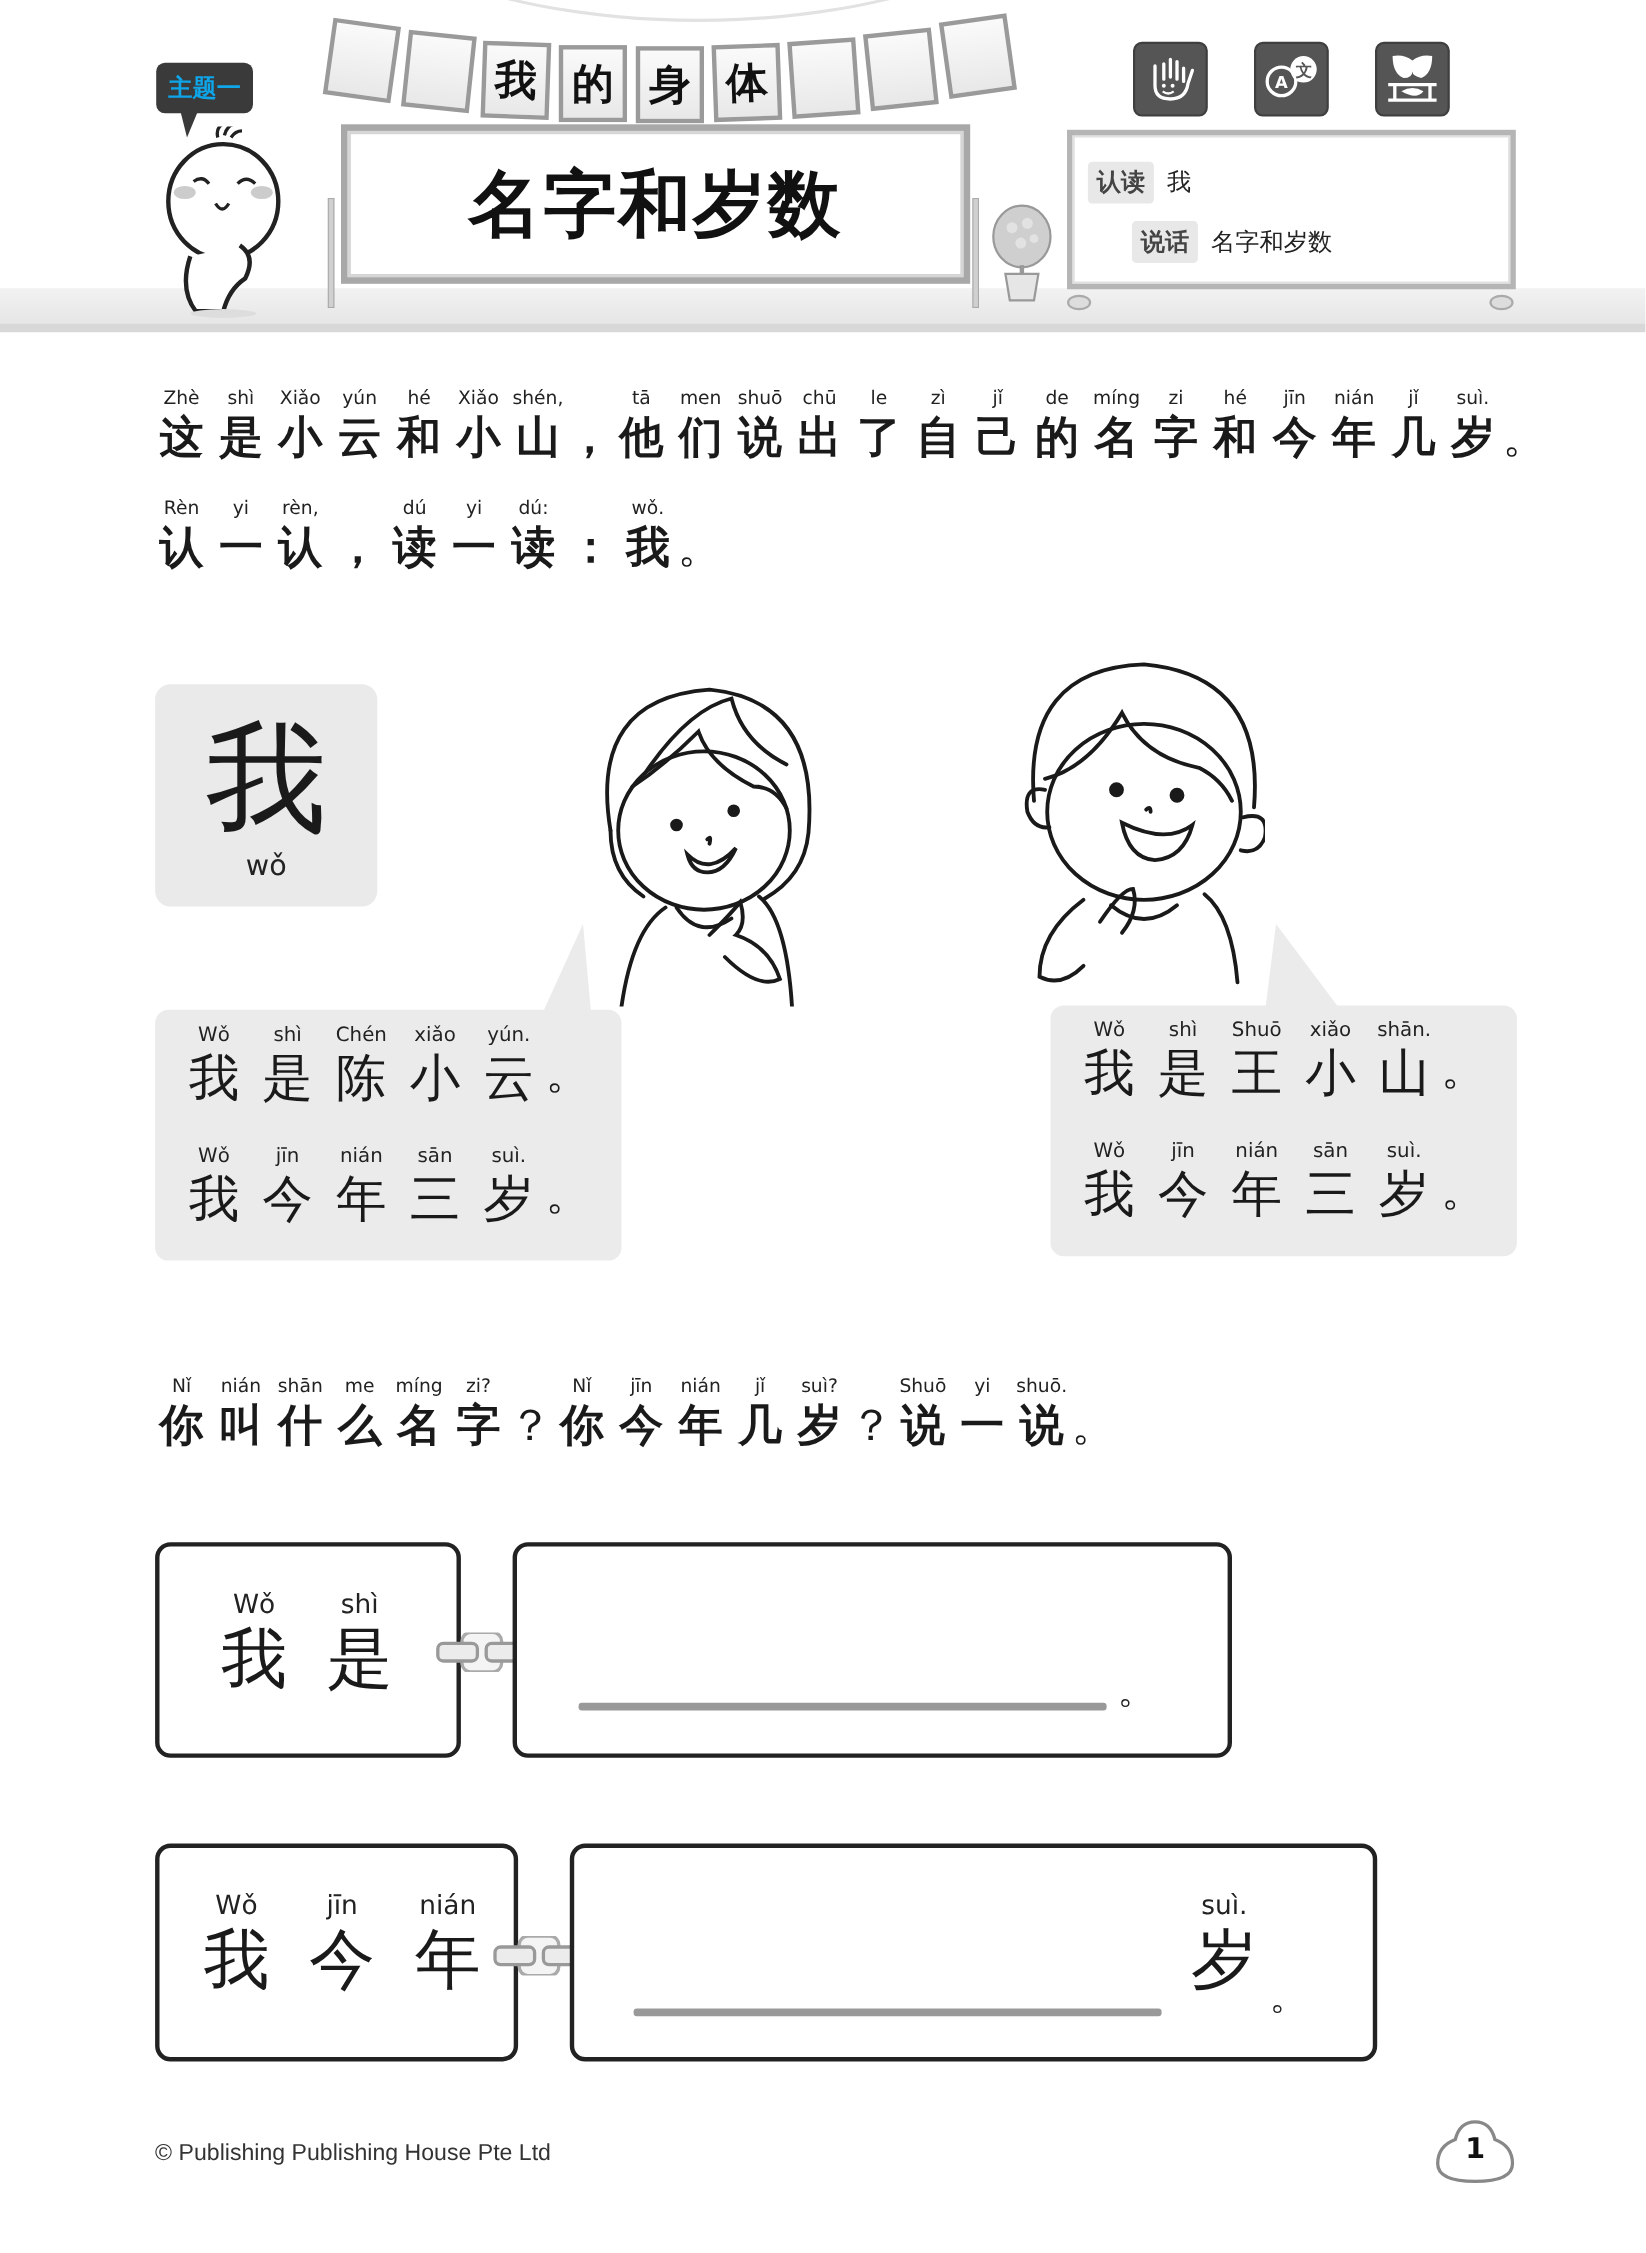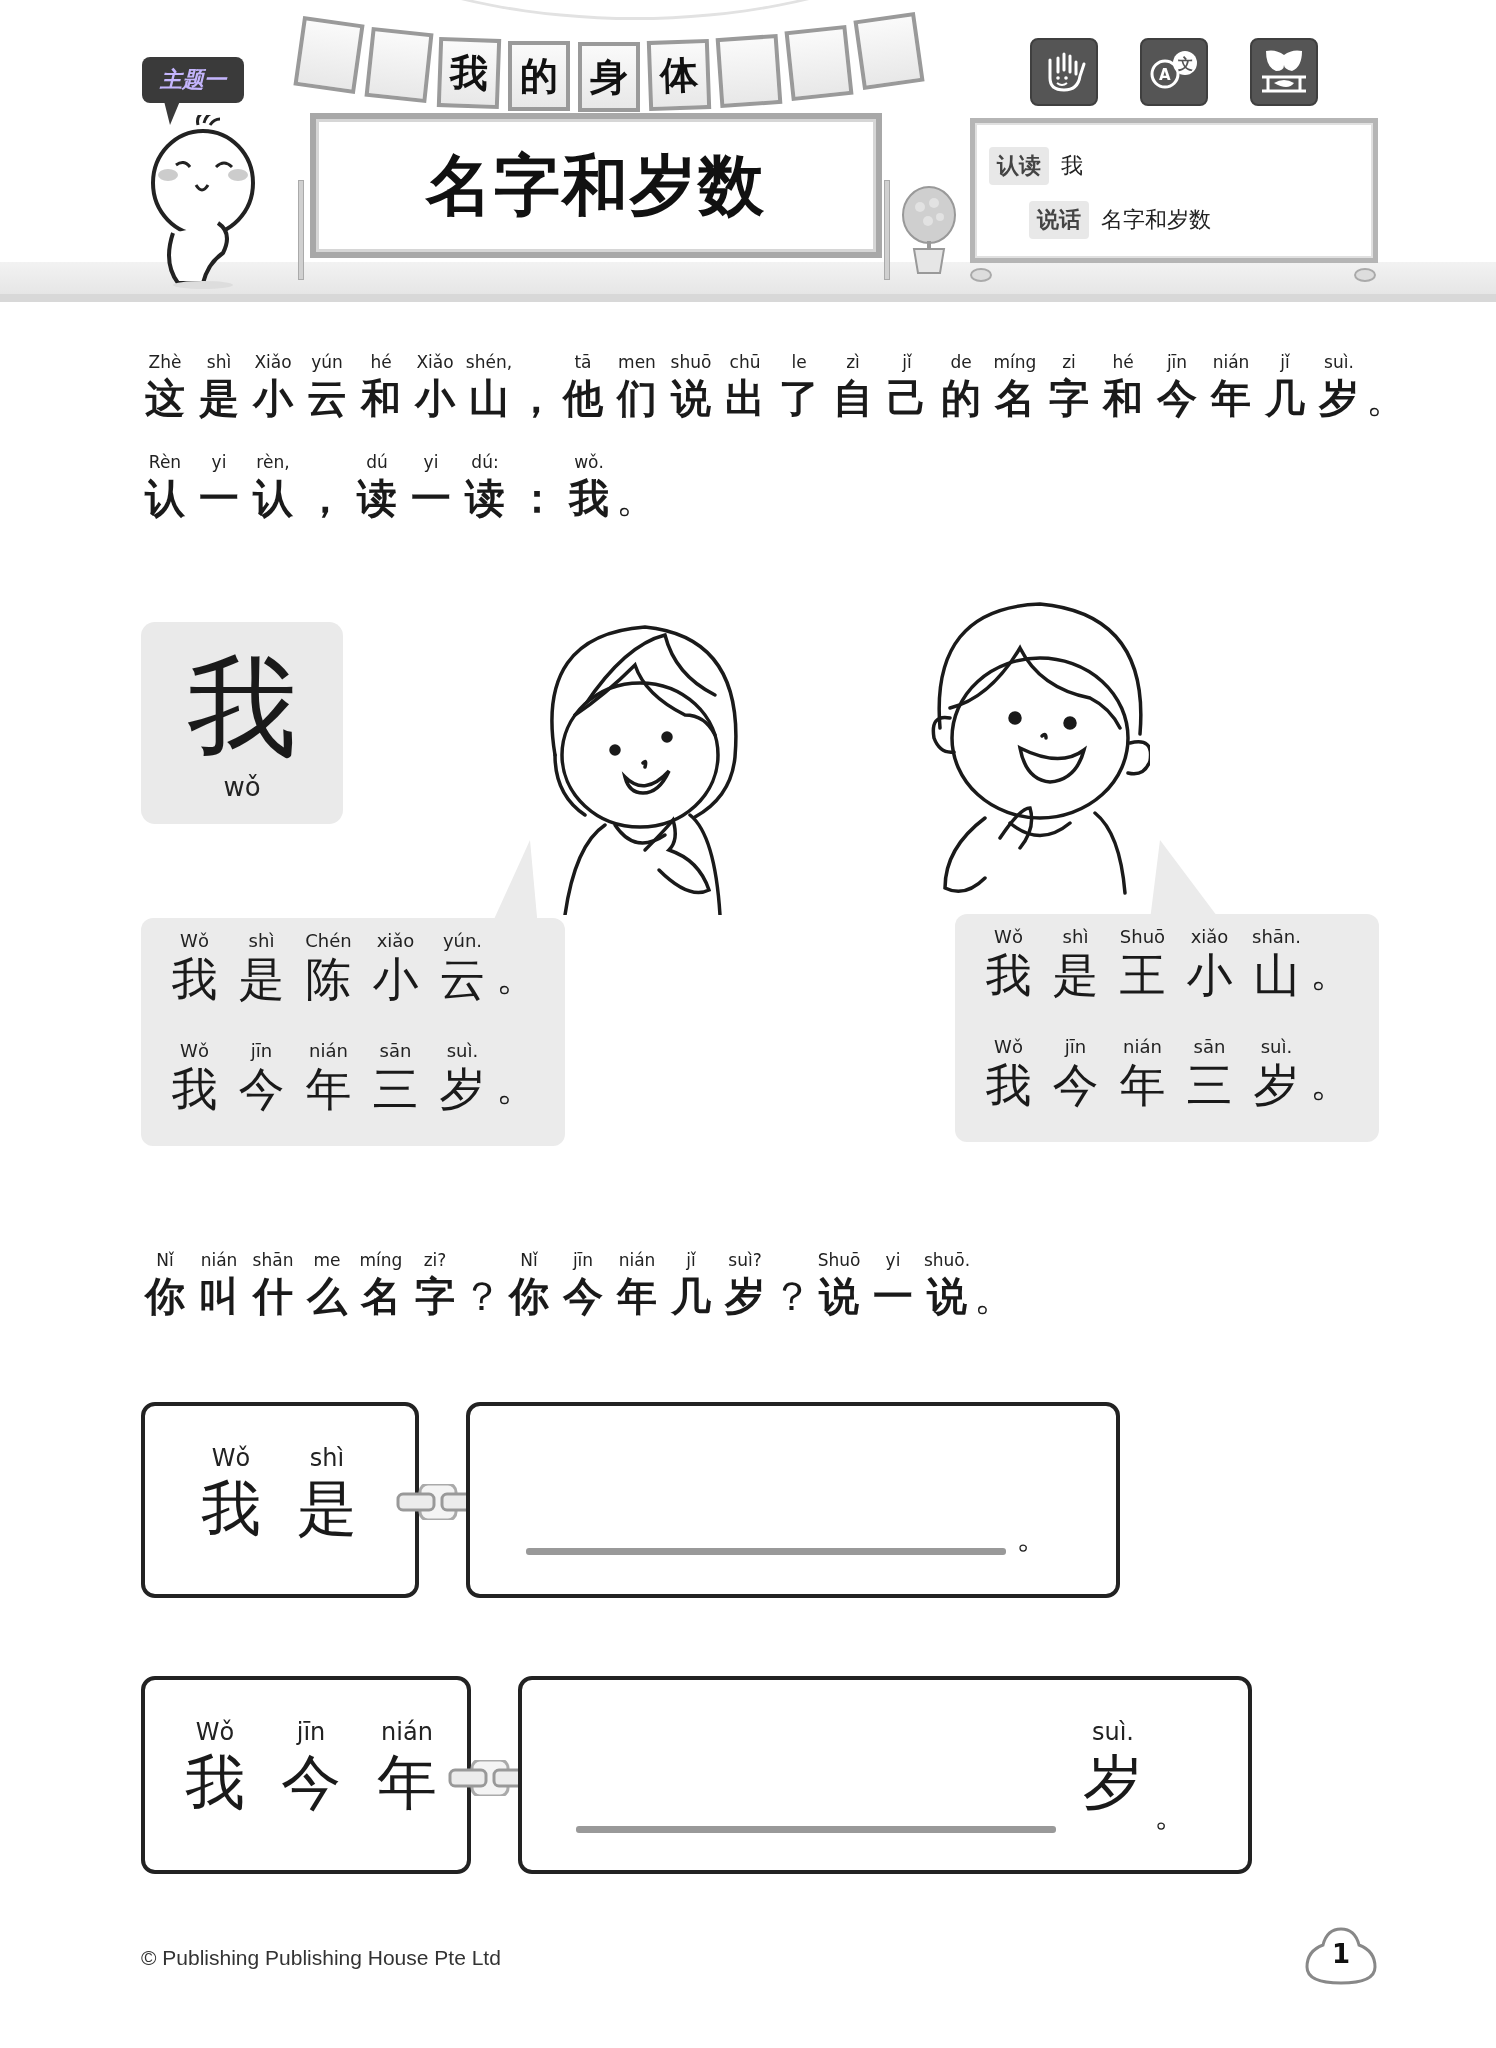--- a/index.html
+++ b/index.html
@@ -5,21 +5,21 @@
     * { box-sizing: border-box; margin: 0; padding: 0; }
     html, body { width: 1496px; height: 2048px; background: #ffffff; overflow: hidden; }
     body { position: relative; font-family: "DejaVu Sans", sans-serif; color: #1a1a1a; }
 
     
     .header { position: absolute; left: 0; top: 0; width: 1496px; height: 305px; }
     .floor { position: absolute; left: 0; top: 262px; width: 1496px; height: 32px; background: linear-gradient(#f2f2f2, #e6e6e6); }
     .floor-line { position: absolute; left: 0; top: 294px; width: 1496px; height: 8px; background: #d8d8d8; }
     .arc { position: absolute; left: 255px; top: -340px; width: 760px; height: 360px; border-radius: 50%; border-bottom: 3px solid #e2e2e2; }
 
-    .theme-tag { position: absolute; left: 142px; top: 57px; width: 102px; height: 46px; background: #3a3a3a; border-radius: 8px; color: #c4b5fd; font-weight: bold; font-size: 22px; display: flex; align-items: center; justify-content: center; font-style: italic; }
+    .theme-tag { position: absolute; left: 142px; top: 57px; width: 88px; height: 46px; background: #3a3a3a; border-radius: 8px; color: #0ea5e9; font-weight: bold; font-size: 22px; display: flex; align-items: center; justify-content: center; }
     .theme-tag::after { content: ""; position: absolute; left: 22px; bottom: -22px; border-left: 6px solid transparent; border-right: 10px solid transparent; border-top: 24px solid #3a3a3a; }
 
     .mascot { position: absolute; left: 138px; top: 115px; width: 130px; height: 175px; }
 
     .flags { position: absolute; left: 292px; top: 8px; width: 660px; height: 100px; }
     .flag { position: absolute; width: 62px; height: 70px; background: linear-gradient(#fafafa, #e8e8e8); border: 4px solid #9a9a9a; display: flex; align-items: center; justify-content: center; font-weight: bold; font-size: 38px; color: #111; }
 
     .title-board { position: absolute; left: 310px; top: 113px; width: 572px; height: 145px; border: 6px solid #a8a8a8; background: #fff; box-shadow: inset 0 0 0 3px #d6d6d6; display: flex; align-items: center; justify-content: center; }
     .title-board-text { font-size: 66px; font-weight: bold; letter-spacing: 2px; color: #111; }
     .pole { position: absolute; width: 6px; background: #d0d0d0; border: 1px solid #aaa; }

